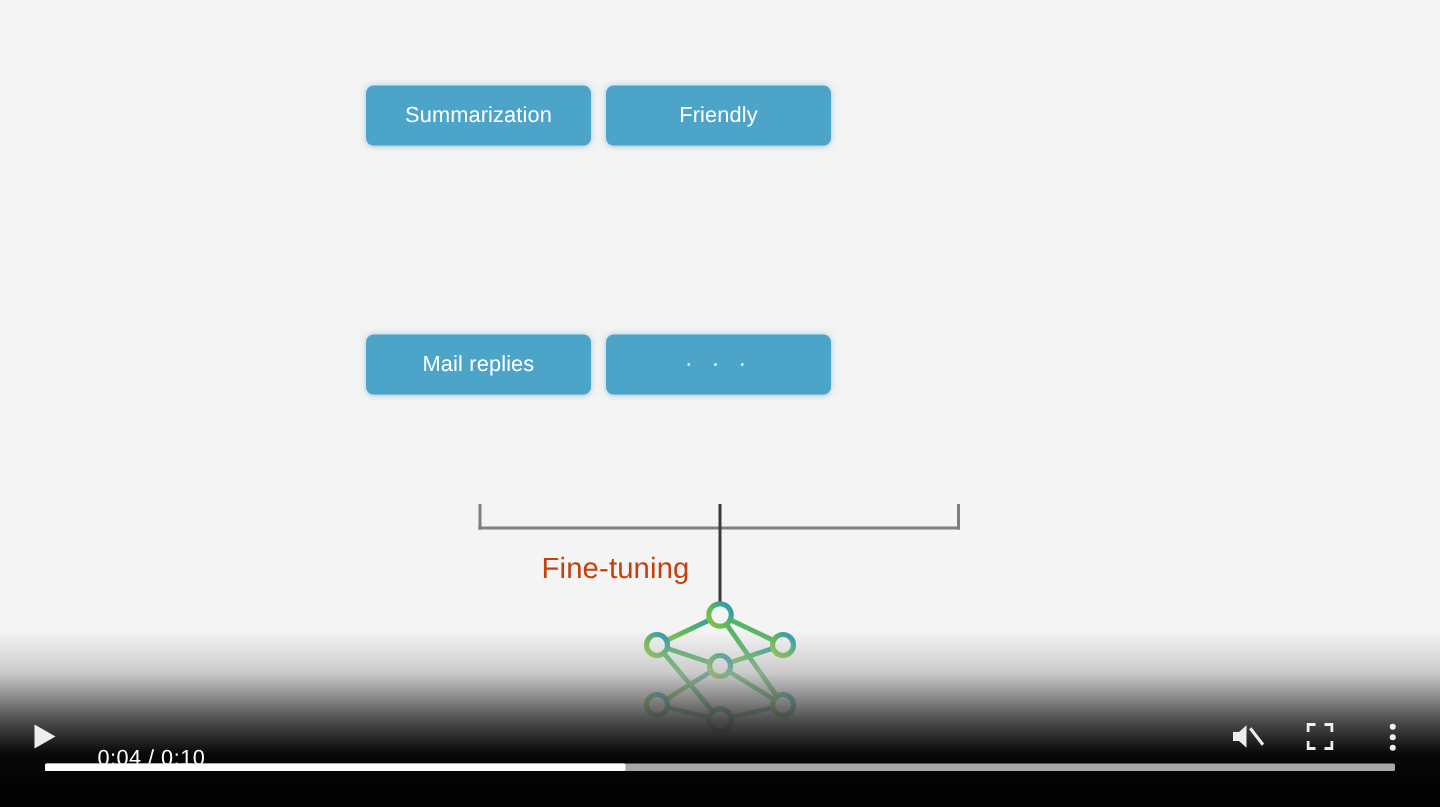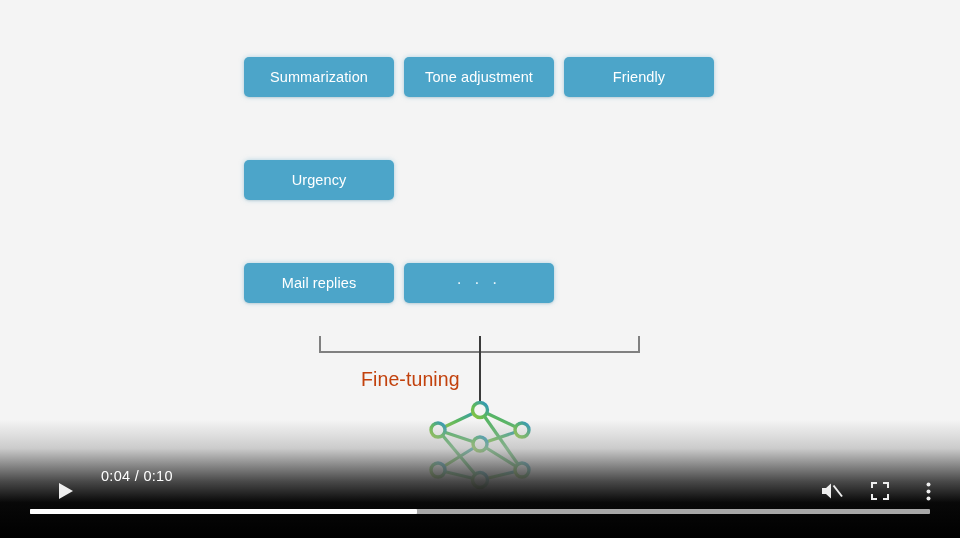--- a/index.html
+++ b/index.html
@@ -129,22 +129,21 @@
     height: 70px;
   }
 
   .ctrl-row {
     position: absolute;
     left: 0;
     right: 0;
     top: 0;
     height: 46px;
     display: flex;
-    align-items: flex-start;
-    margin-left: 36px;
+    align-items: flex-end;
   }
 
   .btn {
     height: 46px;
     display: flex;
     align-items: center;
     justify-content: center;
     cursor: pointer;
     opacity: .92;
   }
@@ -203,31 +202,25 @@
 
   <div class="slide">
 
     <div class="chip-grid">
 
       <div class="chip-row">
         <div class="chip">
           <span>Summarization</span>
         </div>
         <div class="chip">
-          <span>Tone adjustment</span>
-        </div>
-        <div class="chip">
           <span>Friendly</span>
         </div>
       </div>
 
       <div class="chip-row">
-        <div class="chip">
-          <span>Urgency</span>
-        </div>
       </div>
 
       <div class="chip-row">
         <div class="chip">
           <span>Mail replies</span>
         </div>
         <div class="chip ellipsis">
           <span>· · ·</span>
         </div>
       </div>

